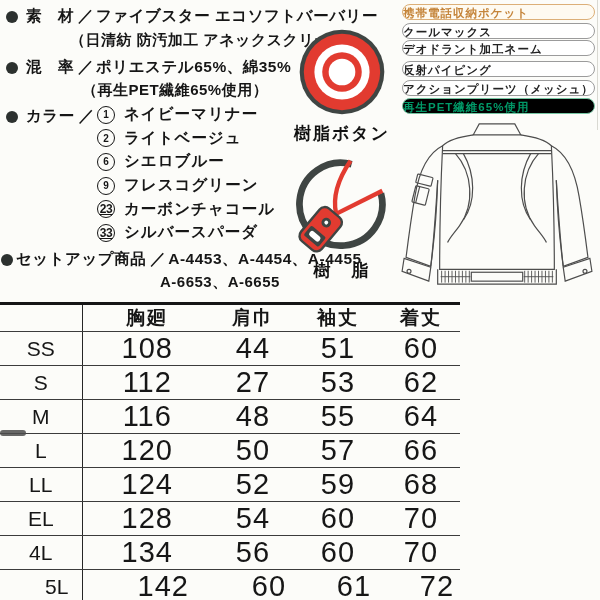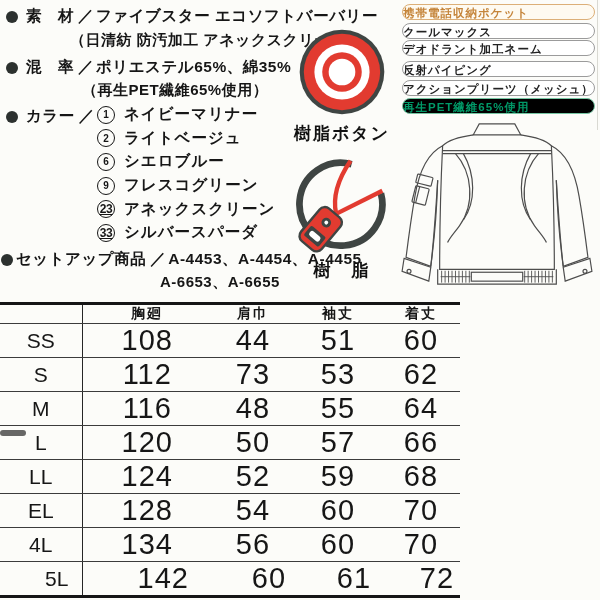--- a/index.html
+++ b/index.html
@@ -41,21 +41,21 @@
     color:#111;text-align:center;white-space:nowrap;font-family:Liberation Mono, monospace;}
 
   
   table.size-table{position:absolute;left:0;top:302px;width:460px;height:296px;
     border-collapse:collapse;table-layout:fixed;
     border-top:3px solid #161616;border-bottom:3px solid #161616;}
   .size-table td,.size-table th{padding:0;text-align:center;vertical-align:middle;
     border-bottom:1.4px solid #3c3c3c;}
   .size-table tr:last-child td{border-bottom:none;padding-left:32px;}
   .size-table .col-size{border-right:1.8px solid #262626;font-size:21px;font-weight:400;}
-  .size-table th{font-size:14px;font-weight:700;letter-spacing:2px;}
+  .size-table th{font-size:19px;font-weight:700;letter-spacing:2px;}
   .size-table td.val{font-size:29px;font-weight:400;letter-spacing:1px;}
 
   
   .smudge{position:absolute;left:0;top:430px;width:26px;height:6px;background:#4c4c4c;
     border-radius:3px;opacity:.85;}
   .edge-line{position:absolute;right:2px;top:0;width:1px;height:130px;background:#d9d9d2;}
 </style>
 </head>
 <body>
 
@@ -93,21 +93,21 @@
   <div class="color-item">
     <span class="cnum">6</span>
     <span class="cname">シエロブルー</span>
   </div>
   <div class="color-item">
     <span class="cnum">9</span>
     <span class="cname">フレスコグリーン</span>
   </div>
   <div class="color-item">
     <span class="cnum sm">23</span>
-    <span class="cname">アネックスクリーン</span>
+    <span class="cname">カーボンチャコール</span>
   </div>
   <div class="color-item">
     <span class="cnum sm">33</span>
     <span class="cname">シルバースパーダ</span>
   </div>
 </div>
 
 <div class="spec-line" style="left:1px;top:249px;">
   <span class="bullet" style="margin-right:3px;"></span>
   <span class="spec-label">セットアップ商品</span>
@@ -207,21 +207,21 @@
   <tr>
     <td class="col-size">SS</td>
     <td class="val">108</td>
     <td class="val">44</td>
     <td class="val">51</td>
     <td class="val">60</td>
   </tr>
   <tr>
     <td class="col-size">S</td>
     <td class="val">112</td>
-    <td class="val">73</td>
+    <td class="val">27</td>
     <td class="val">53</td>
     <td class="val">62</td>
   </tr>
   <tr>
     <td class="col-size">M</td>
     <td class="val">116</td>
     <td class="val">48</td>
     <td class="val">55</td>
     <td class="val">64</td>
   </tr>

